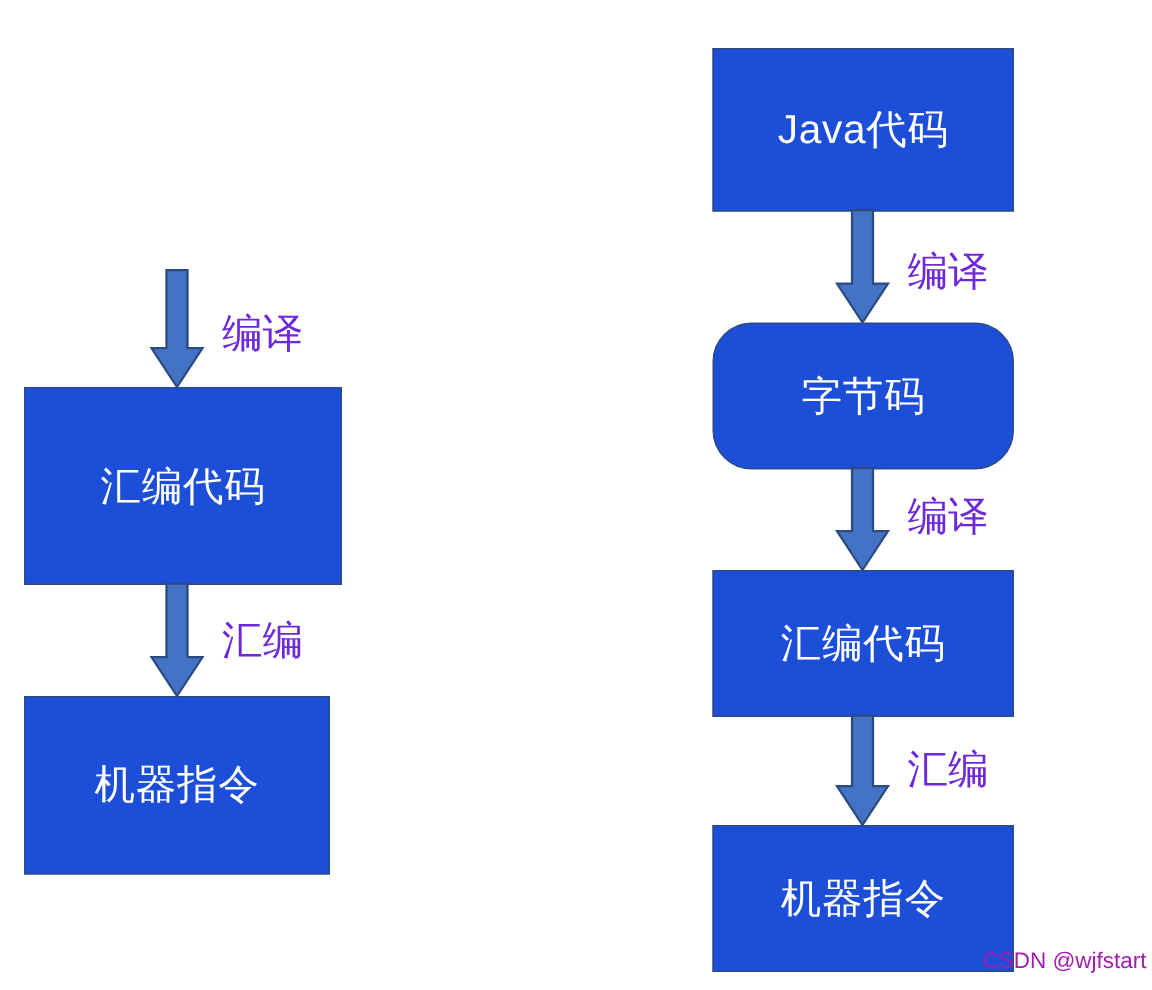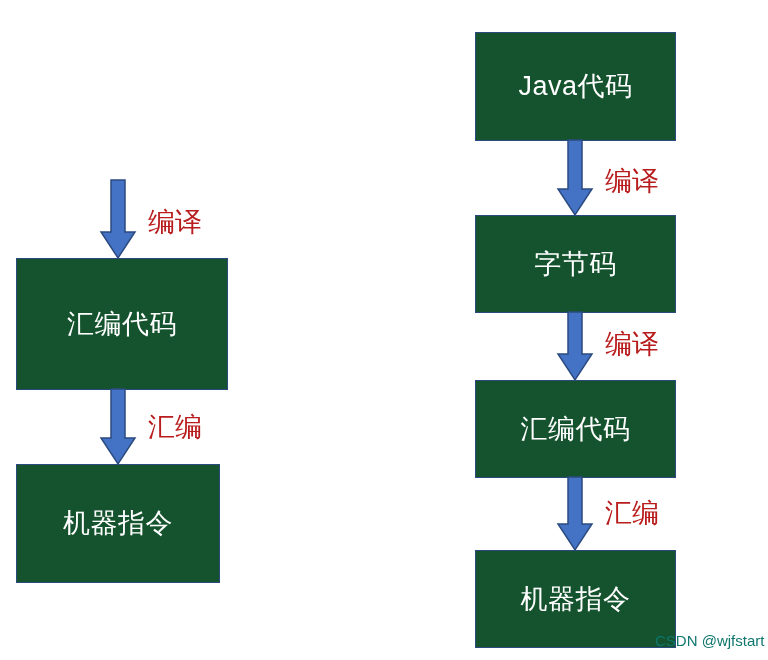--- a/index.html
+++ b/index.html
@@ -13,21 +13,21 @@
     font-family: "Liberation Sans", "DejaVu Sans", sans-serif;
     overflow: hidden;
   }
   #diagram {
     position: relative;
     width: 768px;
     height: 660px;
   }
   .node {
     position: absolute;
-    background: #14532d;
+    background: #1d4ed8;
     border: 1.5px solid #2B4B80;
     box-sizing: border-box;
     display: flex;
     align-items: center;
     justify-content: center;
     color: #ffffff;
     font-size: 27px;
     letter-spacing: 0.5px;
     line-height: 1;
     white-space: nowrap;
@@ -35,28 +35,28 @@
   .arrow {
     position: absolute;
     overflow: visible;
   }
   .arrow svg {
     display: block;
     overflow: visible;
   }
   .edge-label {
     position: absolute;
-    color: #b91c1c;
+    color: #6d28d9;
     font-size: 27px;
     line-height: 1;
     white-space: nowrap;
   }
   .watermark {
     position: absolute;
-    color: #0f766e;
+    color: #a21caf;
     font-size: 15px;
     line-height: 1;
     white-space: nowrap;
   }
 </style>
 </head>
 <body>
 
 <div id="diagram">
 
@@ -77,21 +77,21 @@
   <div class="arrow" style="left: 101px; top: 390px; width: 34px; height: 74px;">
       <svg width="34" height="74" viewBox="0 0 34 74">
         <polygon points="10,-1 24,-1 24,48 34,48 17,74 0,48 10,48" fill="#4472C4" stroke="#2B4B80" stroke-width="1.5" stroke-linejoin="miter"></polygon>
       </svg>
     </div>
   <div class="edge-label" style="left: 148px; top: 414px;">汇编</div>
 
   <div class="node" style="left: 475px; top: 32px; width: 201px; height: 109px;">
     <span>Java代码</span>
   </div>
-  <div class="node" style="left: 475px; top: 215px; width: 201px; height: 98px;">
+  <div class="node" style="left: 475px; top: 215px; width: 201px; height: 98px; border-radius: 26px;">
     <span>字节码</span>
   </div>
   <div class="node" style="left: 475px; top: 380px; width: 201px; height: 98px;">
     <span>汇编代码</span>
   </div>
   <div class="node" style="left: 475px; top: 550px; width: 201px; height: 98px;">
     <span>机器指令</span>
   </div>
 
   <div class="arrow" style="left: 558px; top: 141px; width: 34px; height: 74px;">

